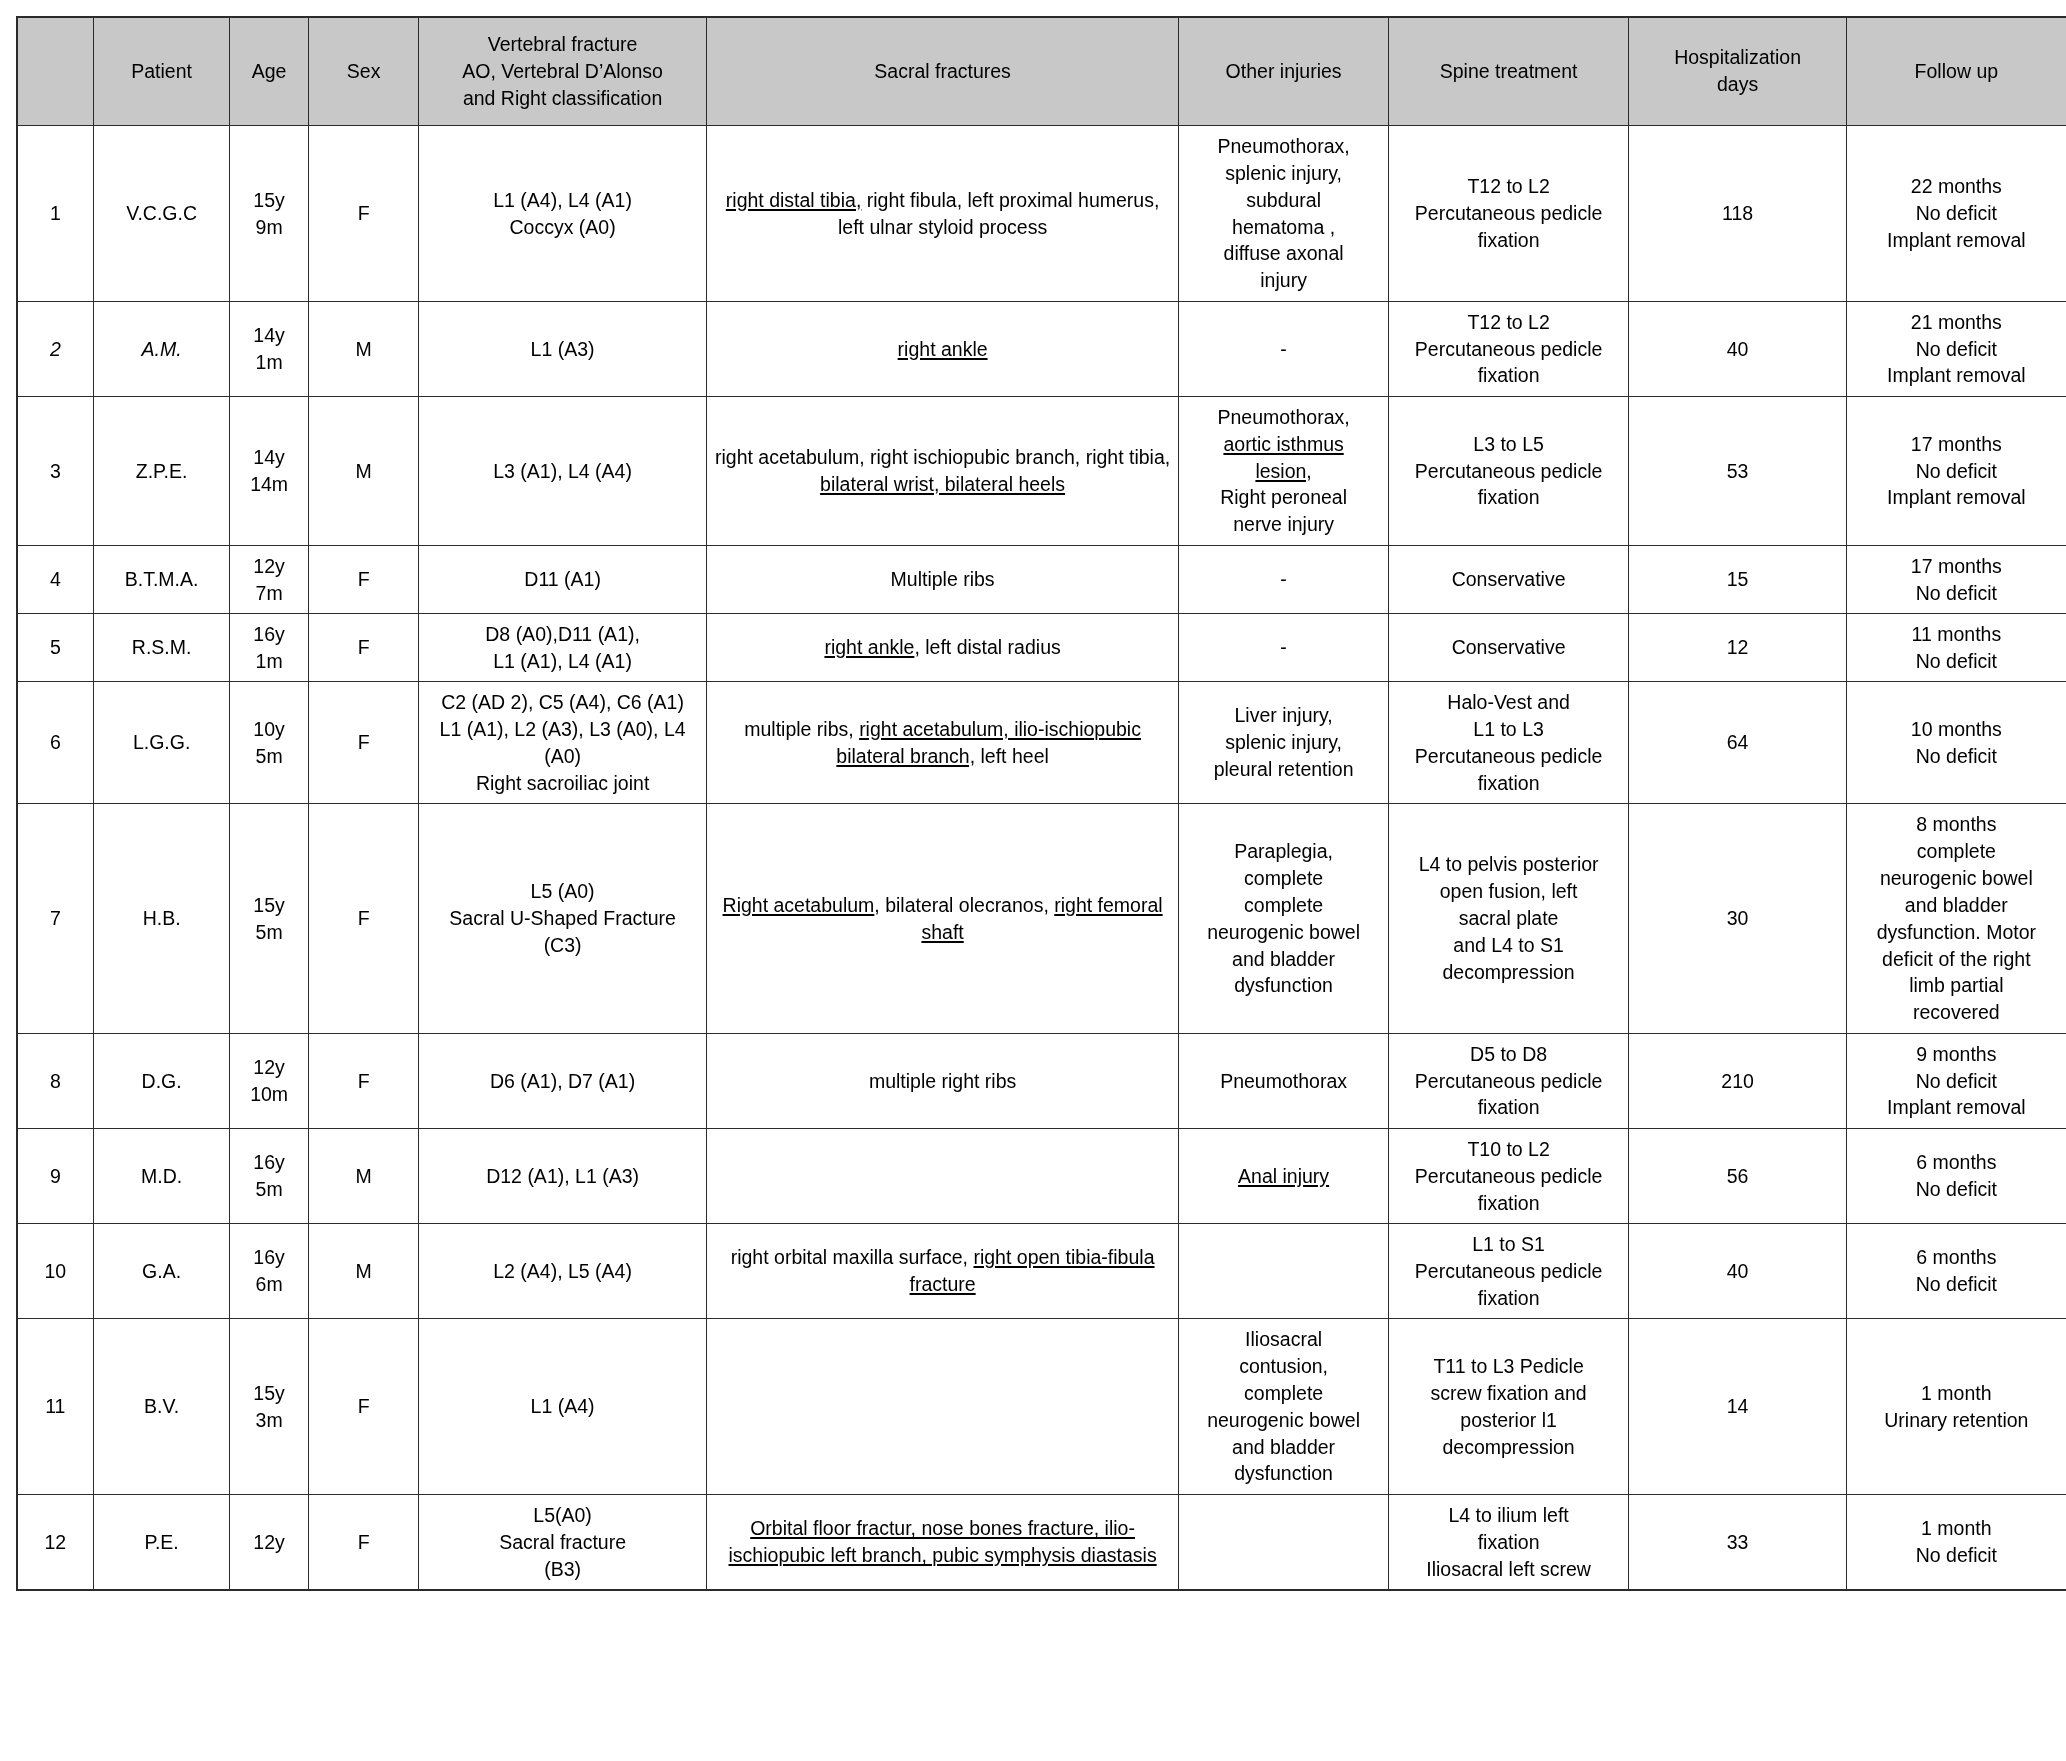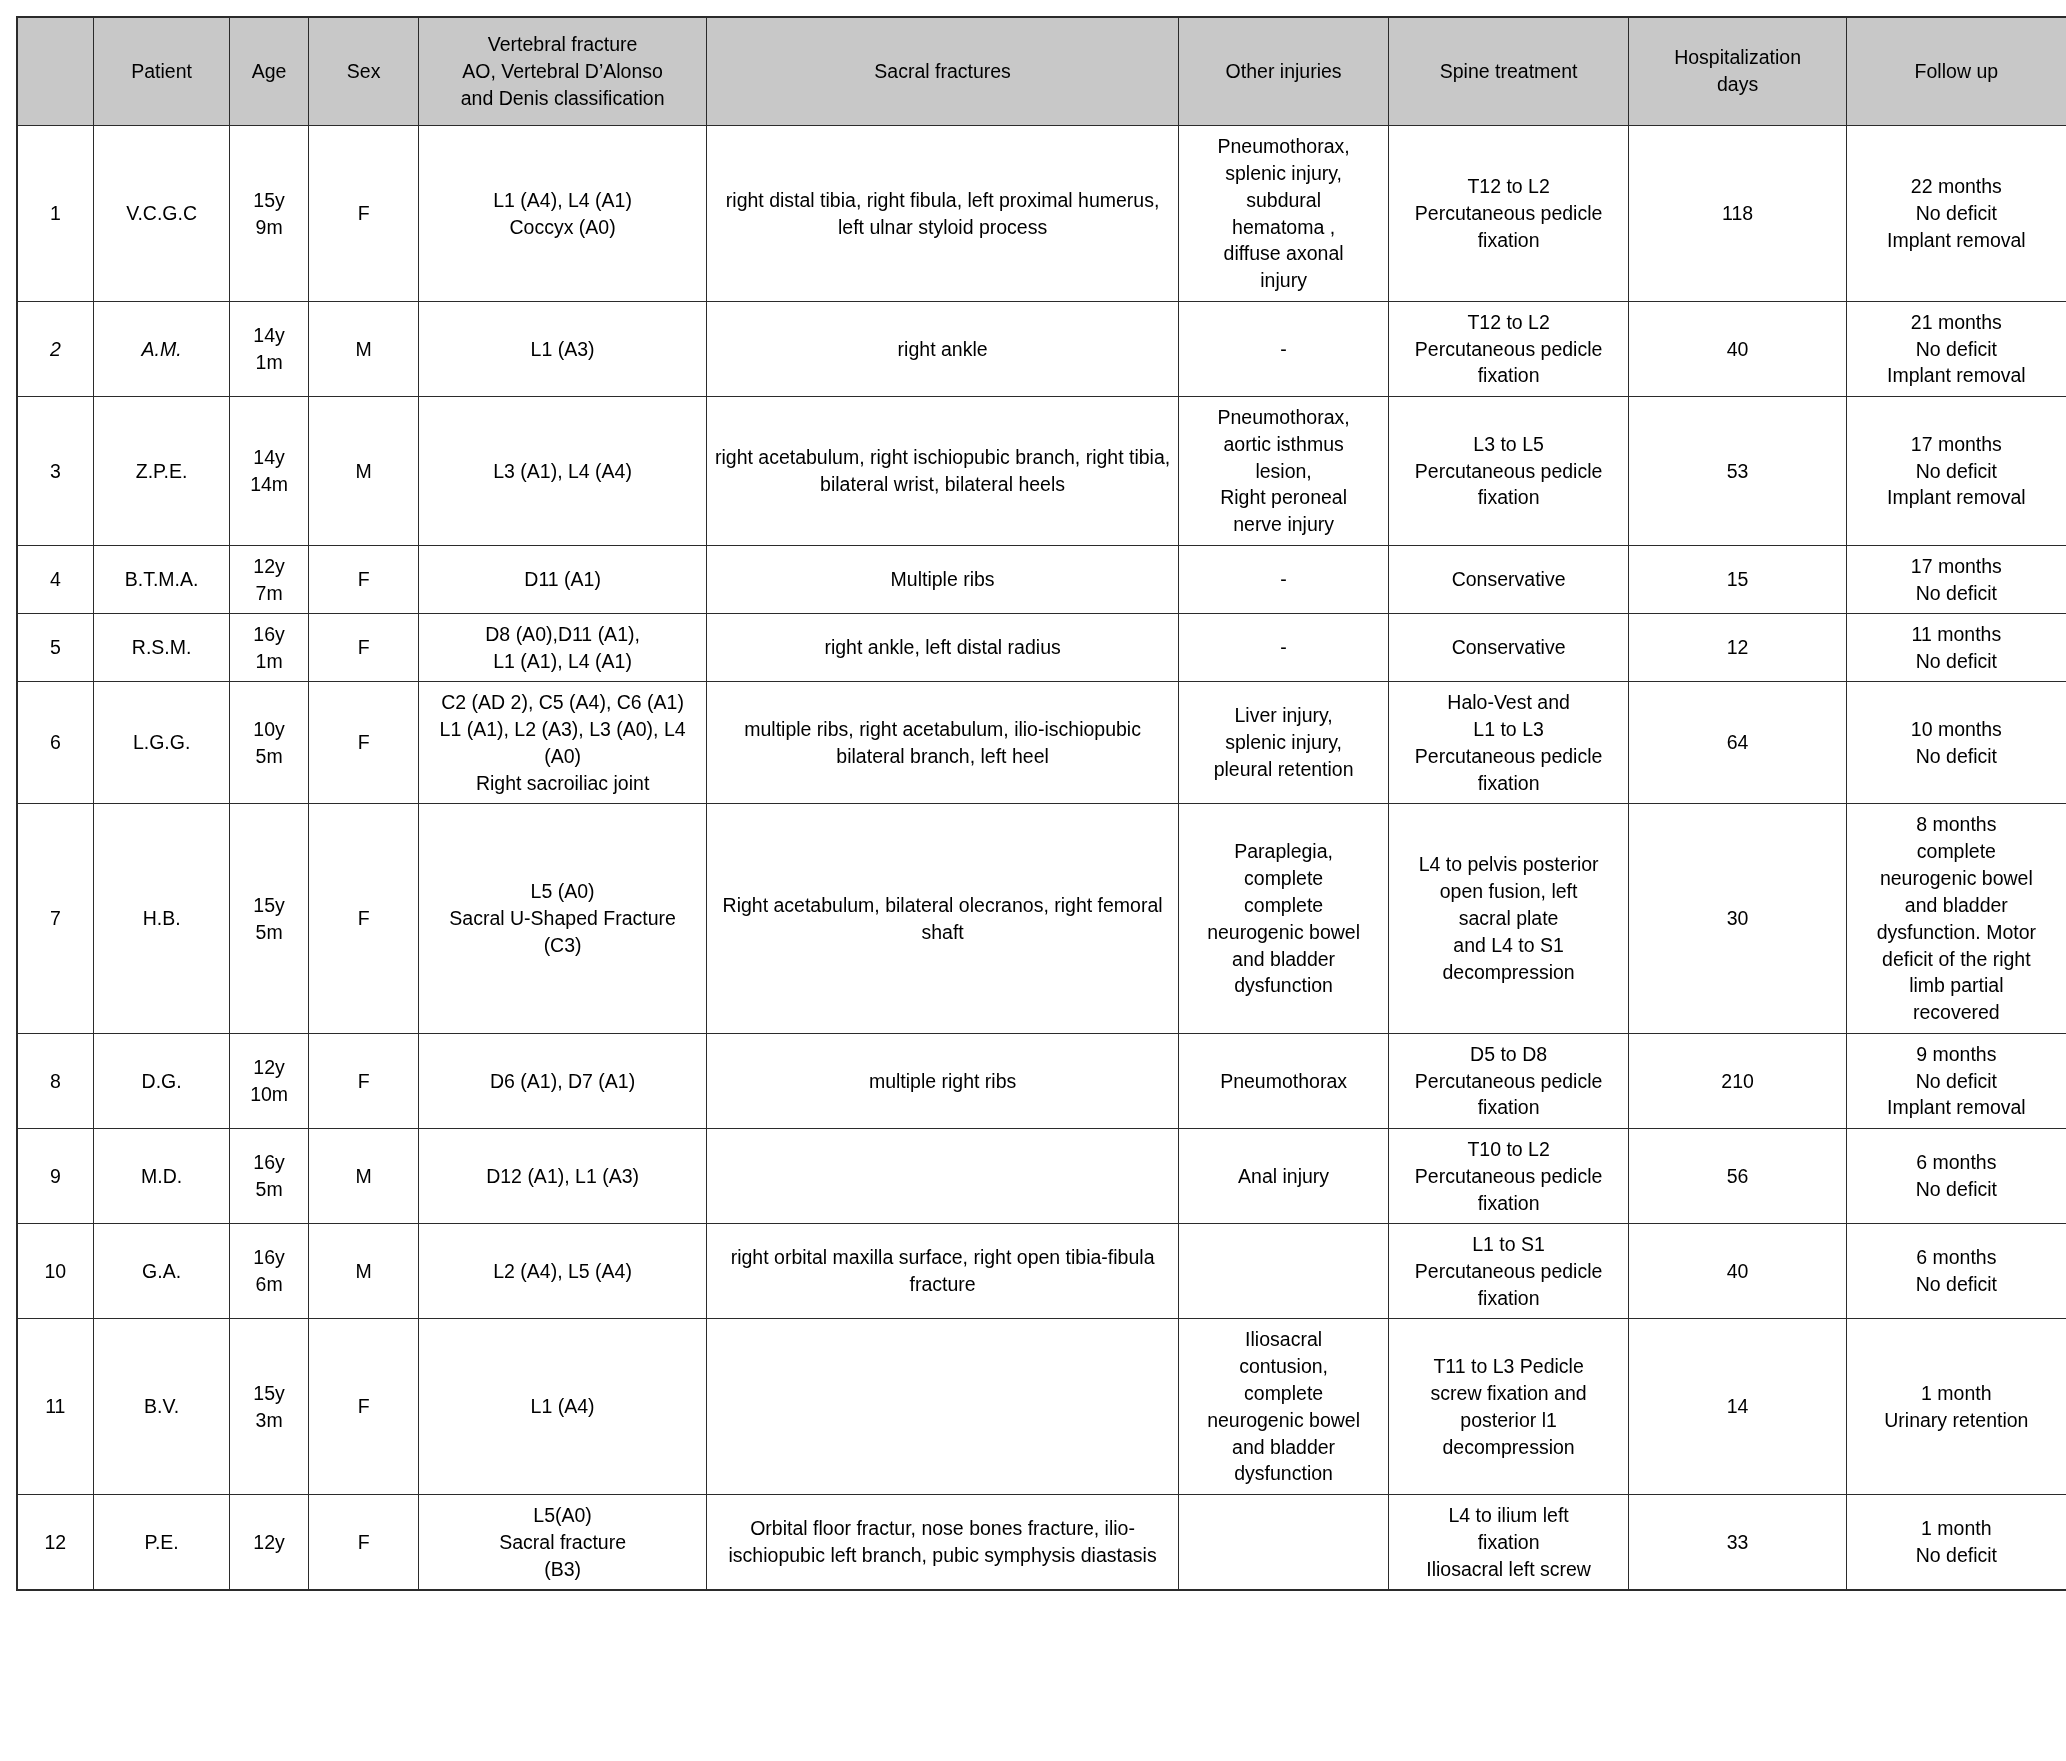--- a/index.html
+++ b/index.html
@@ -54,21 +54,21 @@
   col.c-spine { width: 240px; }
   col.c-hosp  { width: 218px; }
   col.c-fup   { width: 220px; }
 
   td.cell-num { font-weight: normal; font-size: 19px; }
   td.cell-patient { font-weight: bold; font-size: 19.5px; }
   tr.row-italic td.cell-num,
   tr.row-italic td.cell-patient { font-style: italic; }
 
   .ln { display: block; }
-  .u { text-decoration-thickness: 1.7px; text-underline-offset: 2.2px; }
+  .u { text-decoration: underline; text-decoration-thickness: 1.7px; text-underline-offset: 2.2px; }
 </style>
 </head>
 <body>
 
 <div id="sheet">
   <table class="clinical-table">
     <colgroup>
       <col class="c-num">
         <col class="c-pat">
         <col class="c-age">
@@ -82,21 +82,21 @@
     </colgroup>
     <thead>
       <tr>
         <th></th>
         <th>Patient</th>
         <th>Age</th>
         <th>Sex</th>
         <th>
           <span class="ln">Vertebral fracture</span>
           <span class="ln">AO, Vertebral D’Alonso</span>
-          <span class="ln">and Denis classification</span>
+          <span class="ln">and Right classification</span>
         </th>
         <th>Sacral fractures</th>
         <th>Other injuries</th>
         <th>Spine treatment</th>
         <th>
           <span class="ln">Hospitalization</span>
           <span class="ln">days</span>
         </th>
         <th>Follow up</th>
       </tr>

